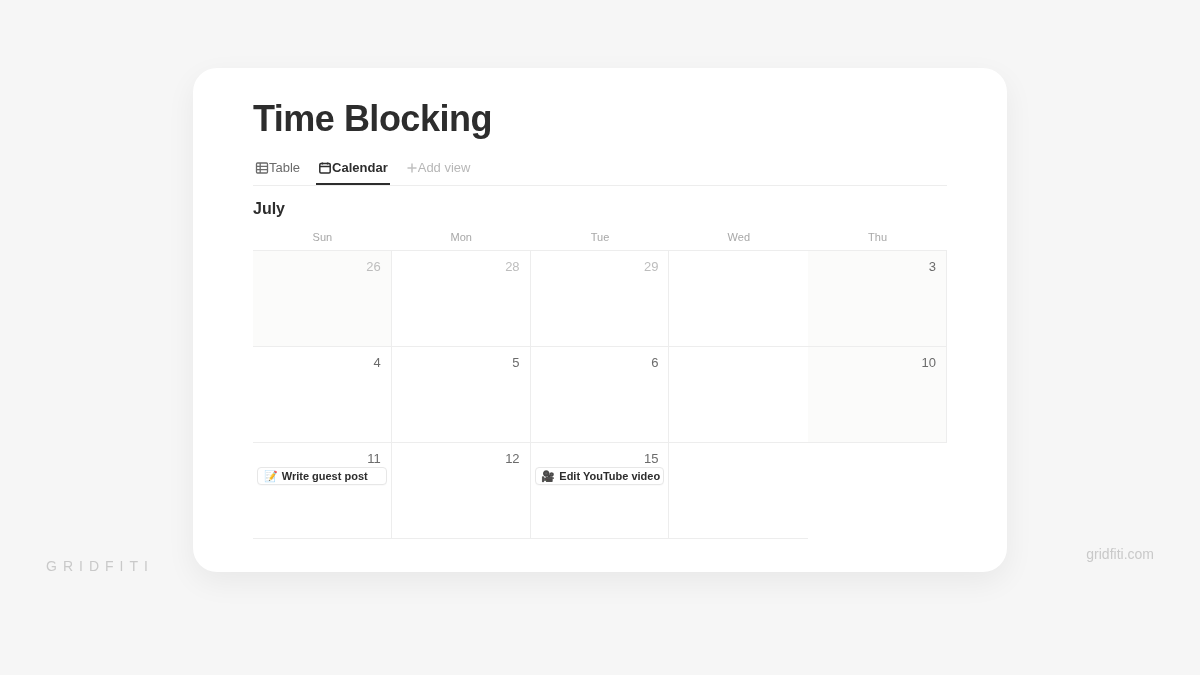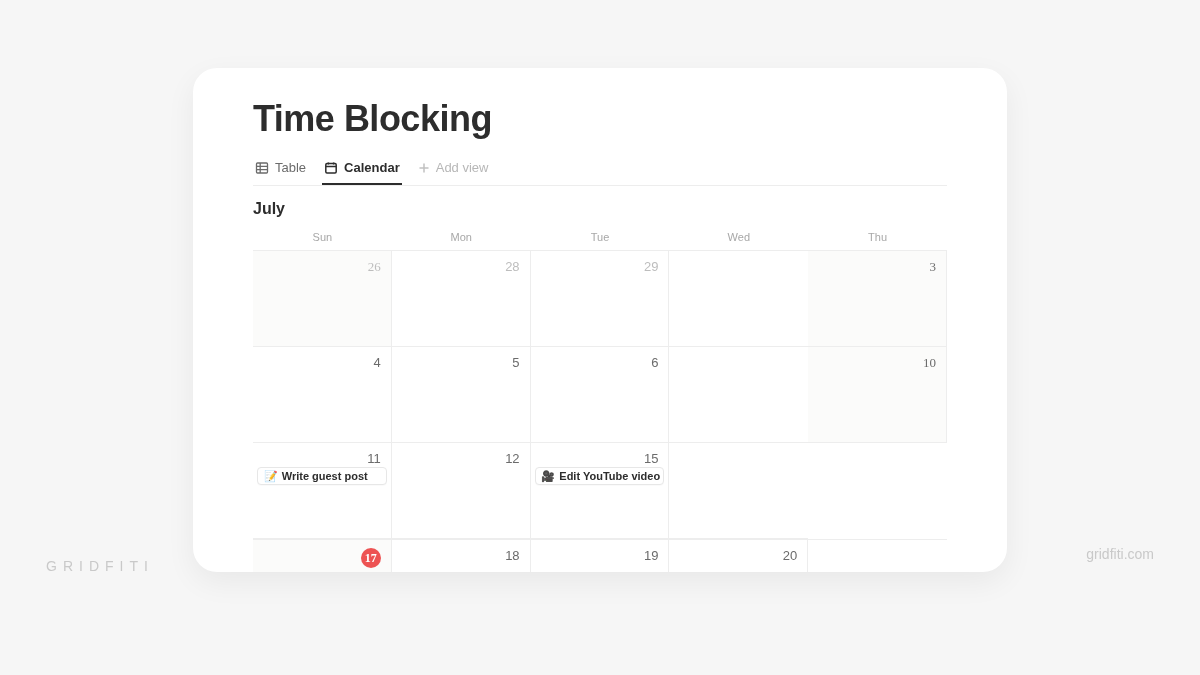--- a/index.html
+++ b/index.html
@@ -39,21 +39,21 @@
     .tabs-row {
       display: flex;
       align-items: center;
       gap: 14px;
       border-bottom: 1px solid #ededed;
       height: 34px;
     }
     .tab {
       display: inline-flex;
       align-items: center;
-      gap: 6px;
+      gap: 0;
       font-size: 13px;
       color: #6b6b6b;
       height: 100%;
       border-bottom: 2px solid transparent;
       padding: 0 2px;
       cursor: pointer;
     }
     .tab svg { flex: none; }
     .tab.active {
       color: #2d2d2d;
@@ -87,21 +87,21 @@
       grid-template-columns: repeat(5, 1fr);
       border-top: 1px solid #ededed;
     }
     .cell {
       position: relative;
       height: 96px;
       border-bottom: 1px solid #ededed;
       border-right: 1px solid #ededed;
     }
     .row-last .cell { height: 44px; border-bottom: none; }
-    .col-first { background: #fbfbfa; font-family: Liberation Serif, serif; }
+    .col-first { background: #fbfbfa; }
     .col-last { border-right: none; }
     .daynum {
       position: absolute;
       top: 8px; right: 10px;
       font-size: 13px;
       color: #6b6b6b;
     }
     .daynum.muted { color: #bdbdbd; }
     .today {
       display: inline-flex;
@@ -247,38 +247,20 @@
             <span class="daynum">15</span>
             <div class="event">
               <span class="emoji">🎥</span>
               <span>Edit YouTube video</span>
             </div>
           </div>
           <div class="cell col-last">
               <span class="daynum"></span>
             </div>
         </div>
-        <div class="grid row-last">
-
-          <div class="cell col-first">
-            <span class="daynum"><span class="today">17</span></span>
-          </div>
-          <div class="cell">
-              <span class="daynum">18</span>
-            </div>
-          <div class="cell">
-              <span class="daynum">19</span>
-            </div>
-          <div class="cell">
-              <span class="daynum">20</span>
-            </div>
-          <div class="cell col-last">
-              <span class="daynum"></span>
-            </div>
-        </div>
       </div>
 
     </div>
   </div>
 
   <div class="watermark-left">GRIDFITI</div>
   <div class="watermark-right">gridfiti.com</div>
 </div>
 
 </body></html>

